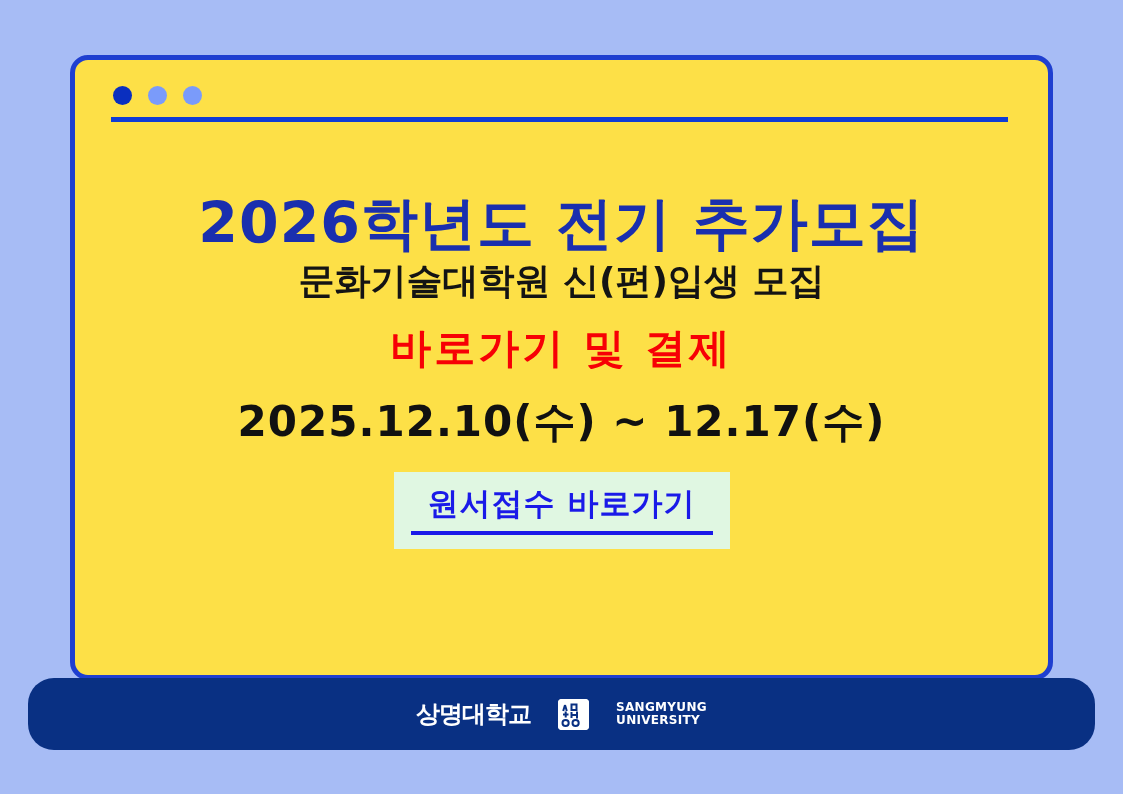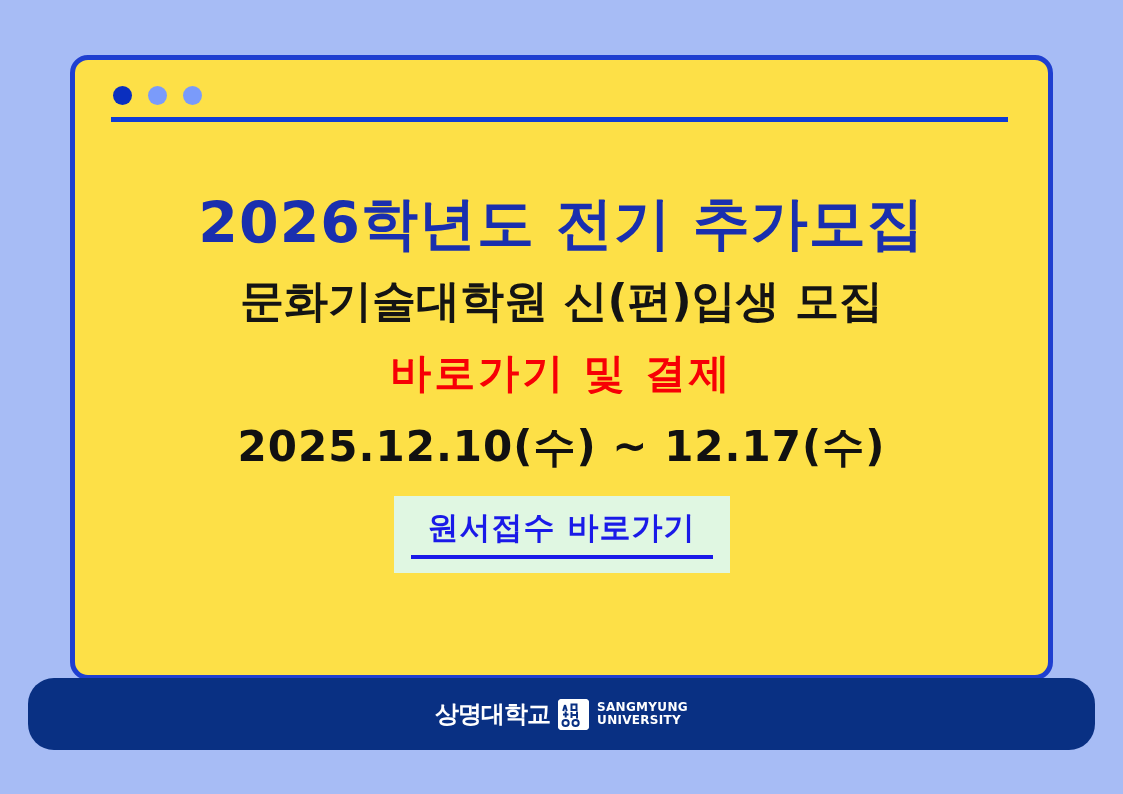--- a/index.html
+++ b/index.html
@@ -76,22 +76,22 @@
     margin-top: 62px;
     font-size: 57px;
     font-weight: 700;
     color: #1a2fae;
     letter-spacing: 1px;
     line-height: 1.1;
     white-space: nowrap;
   }
 
   .subhead {
-    margin-top: 22px;
-    font-size: 44px;
+    margin-top: 6px;
+    font-size: 36px;
     font-weight: 700;
     color: #141414;
     letter-spacing: 0px;
     line-height: 1.1;
     white-space: nowrap;
   }
 
   .redline {
     margin-top: 26px;
     font-size: 41px;
@@ -147,21 +147,21 @@
     height: 72px;
     background: #093083;
     border-radius: 26px;
     display: flex;
     align-items: center;
     justify-content: center;
   }
   .brand {
     display: flex;
     align-items: center;
-    gap: 8px;
+    gap: 27px;
   }
   .brand-ko {
     font-size: 24px;
     font-weight: 700;
     color: #ffffff;
     letter-spacing: -1px;
     line-height: 1;
     white-space: nowrap;
   }
   .logo-mark {

